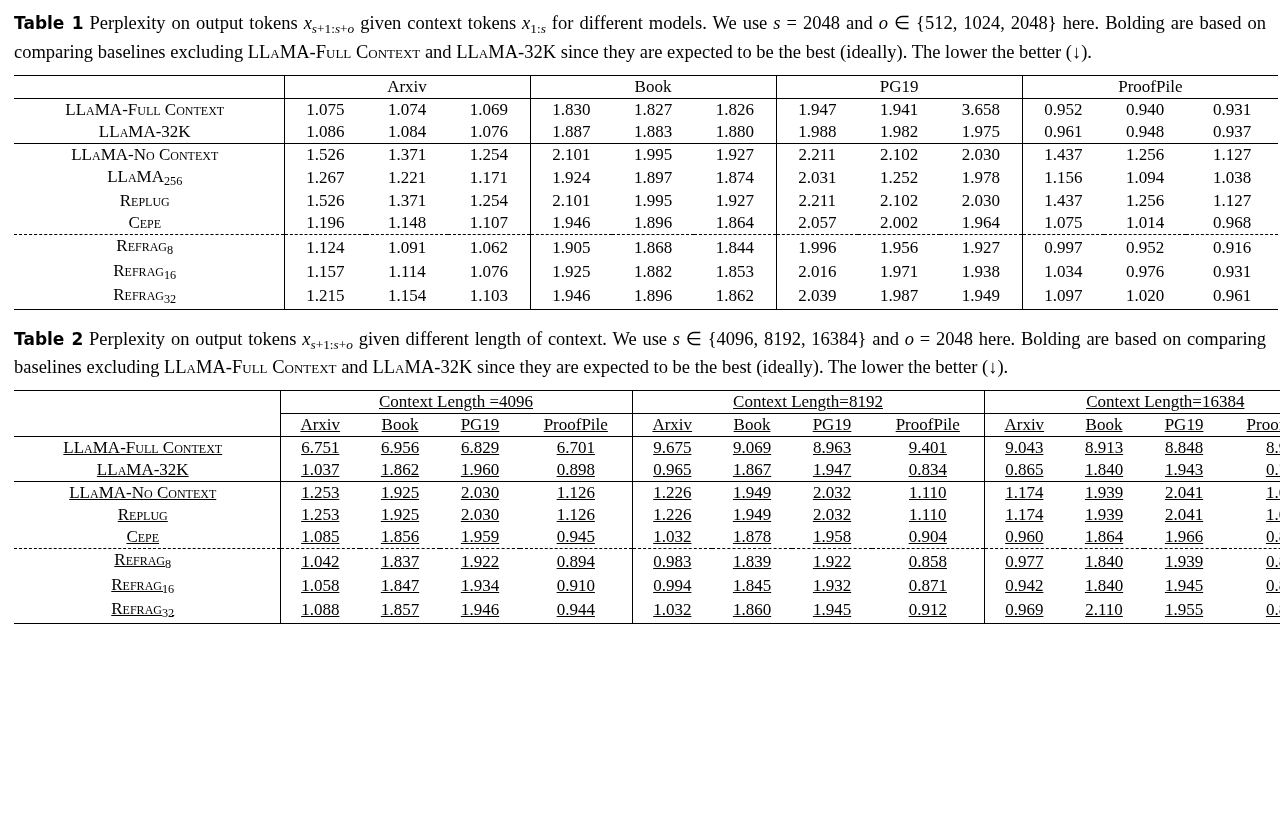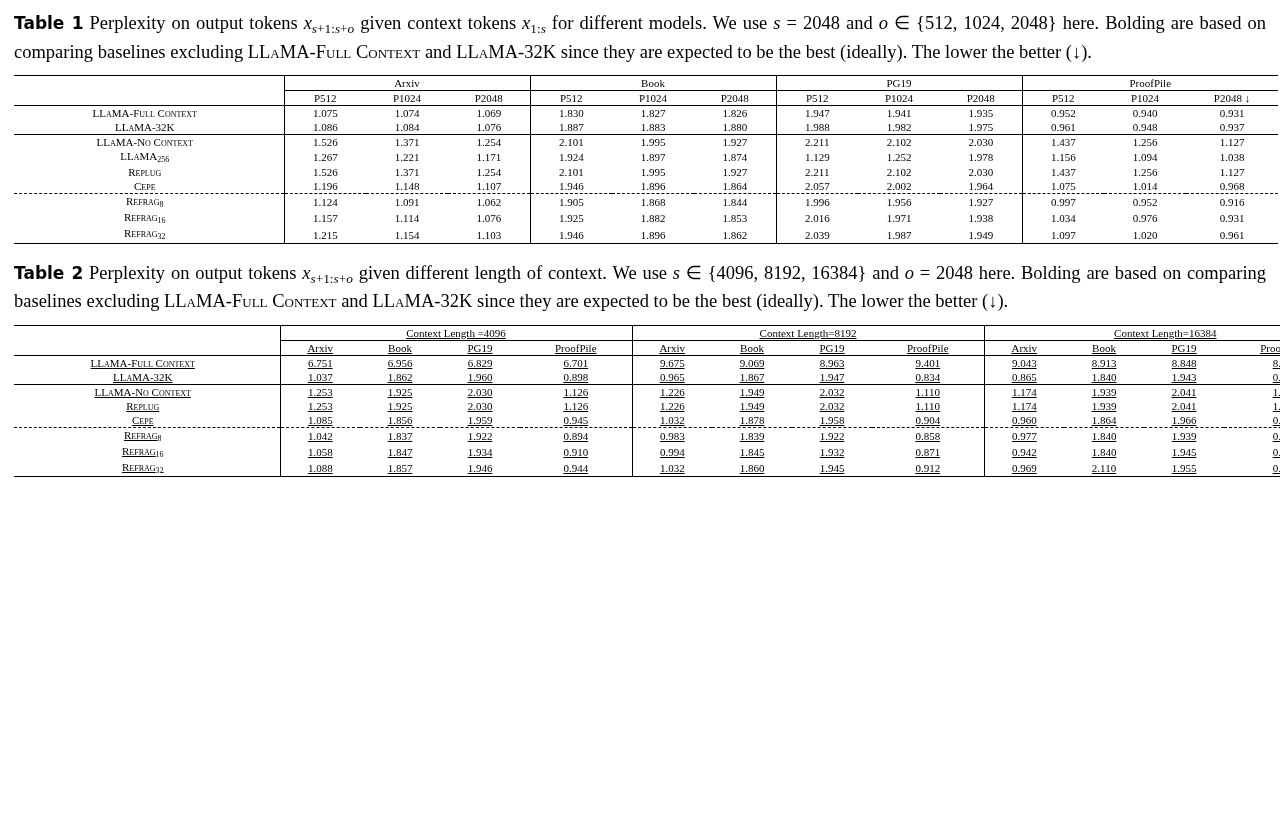--- a/index.html
+++ b/index.html
@@ -38,21 +38,21 @@
   .mathit {
     font-style: italic;
   }
   .sub {
     font-size: 0.72em;
     vertical-align: -0.28em;
   }
   table.ptable {
     border-collapse: collapse;
     width: 100%;
-    font-size: 11px;
+    font-size: 17px;
     table-layout: fixed;
   }
   table.ptable td, table.ptable th {
     padding: 1px 6px;
     text-align: center;
     font-weight: normal;
     white-space: nowrap;
   }
   .rowlabel {
     text-align: center !important;
@@ -109,47 +109,32 @@
           <col style="width:92px">
       </colgroup>
       <tbody>
         <tr class="toprule">
           <td></td>
           <td class="vsep grouphdr" colspan="3">Arxiv</td>
           <td class="vsep grouphdr" colspan="3">Book</td>
           <td class="vsep grouphdr" colspan="3">PG19</td>
           <td class="vsep grouphdr" colspan="3">ProofPile</td>
         </tr>
-        <tr>
-          <td></td>
-          <td class="vsep">P512</td>
-          <td>P1024</td>
-          <td>P2048</td>
-          <td class="vsep">P512</td>
-          <td>P1024</td>
-          <td>P2048</td>
-          <td class="vsep">P512</td>
-          <td>P1024</td>
-          <td>P2048</td>
-          <td class="vsep">P512</td>
-          <td>P1024</td>
-          <td>P2048 ↓</td>
-        </tr>
 
         <tr class="midrule">
           <td class="rowlabel"><span class="sc">LLaMA-Full Context</span></td>
           <td class="vsep">1.075</td>
           <td>1.074</td>
           <td>1.069</td>
           <td class="vsep">1.830</td>
           <td>1.827</td>
           <td>1.826</td>
           <td class="vsep">1.947</td>
           <td>1.941</td>
-          <td>1.935</td>
+          <td>3.658</td>
           <td class="vsep">0.952</td>
           <td>0.940</td>
           <td>0.931</td>
         </tr>
         <tr>
           <td class="rowlabel"><span class="sc">LLaMA</span>-32K</td>
           <td class="vsep">1.086</td>
           <td>1.084</td>
           <td>1.076</td>
           <td class="vsep">1.887</td>
@@ -179,21 +164,21 @@
           <td>1.127</td>
         </tr>
         <tr>
           <td class="rowlabel"><span class="sc">LLaMA</span><span class="sub">256</span></td>
           <td class="vsep">1.267</td>
           <td>1.221</td>
           <td>1.171</td>
           <td class="vsep b">1.924</td>
           <td>1.897</td>
           <td>1.874</td>
-          <td class="vsep">1.129</td>
+          <td class="vsep">2.031</td>
           <td>1.252</td>
           <td>1.978</td>
           <td class="vsep">1.156</td>
           <td>1.094</td>
           <td>1.038</td>
         </tr>
         <tr>
           <td class="rowlabel"><span class="sc">Replug</span></td>
           <td class="vsep">1.526</td>
           <td>1.371</td>

